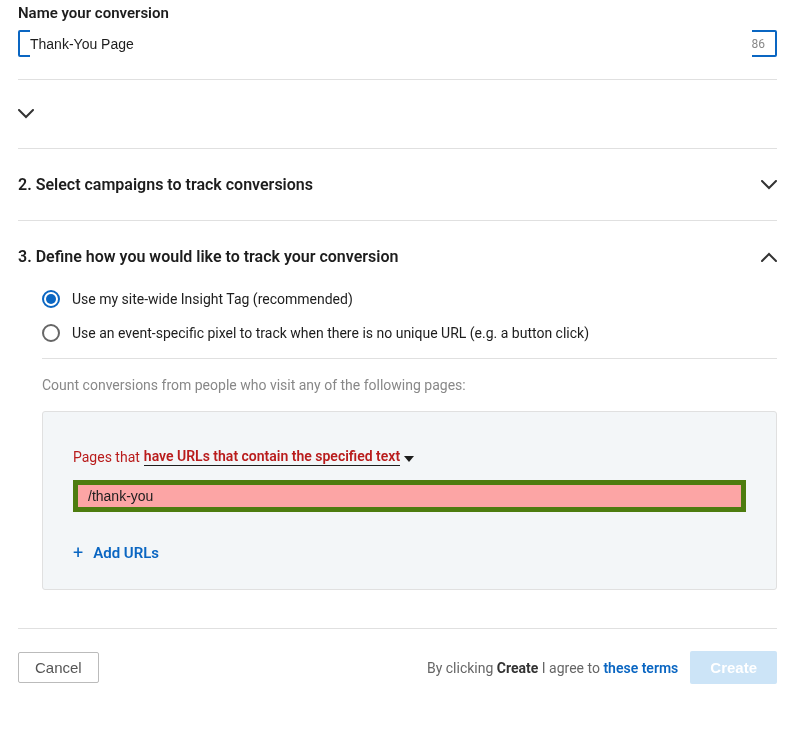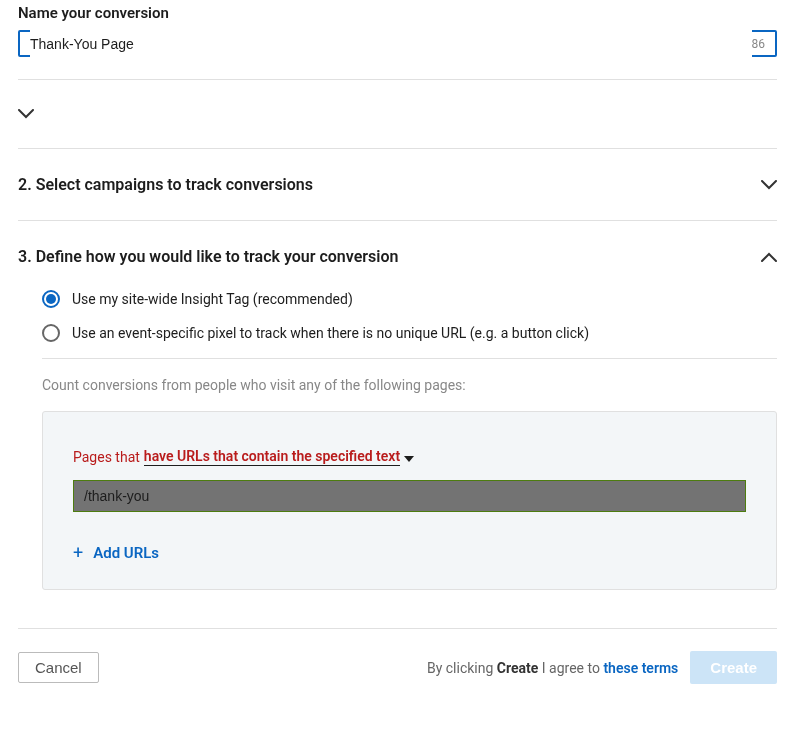--- a/index.html
+++ b/index.html
@@ -133,22 +133,22 @@
       padding-bottom: 1px;
       cursor: pointer;
       display: inline-flex;
       align-items: center;
       gap: 4px;
     }
     .dd-caret svg { width: 10px; height: 6px; }
     .url-input {
       width: 100%;
       height: 32px;
-      border: 1px solid #4d7c0f;
-      background: #737373;
+      border: 5px solid #4d7c0f;
+      background: #fca5a5;
       padding: 0 10px;
       font-size: 14px;
       color: #1d1d1d;
       outline: none;
     }
     .add-url-btn {
       display: inline-flex;
       align-items: center;
       gap: 10px;
       color: #0a66c2;

